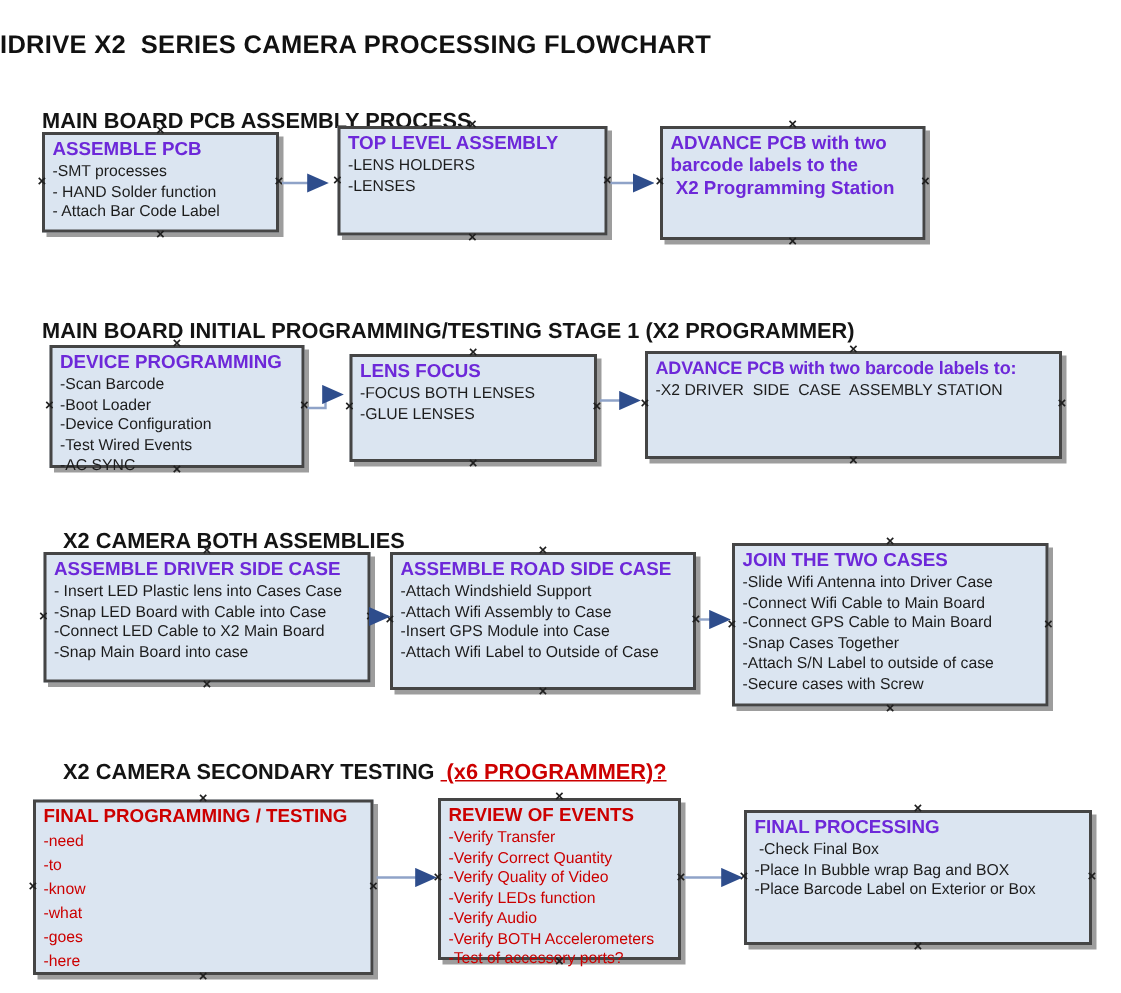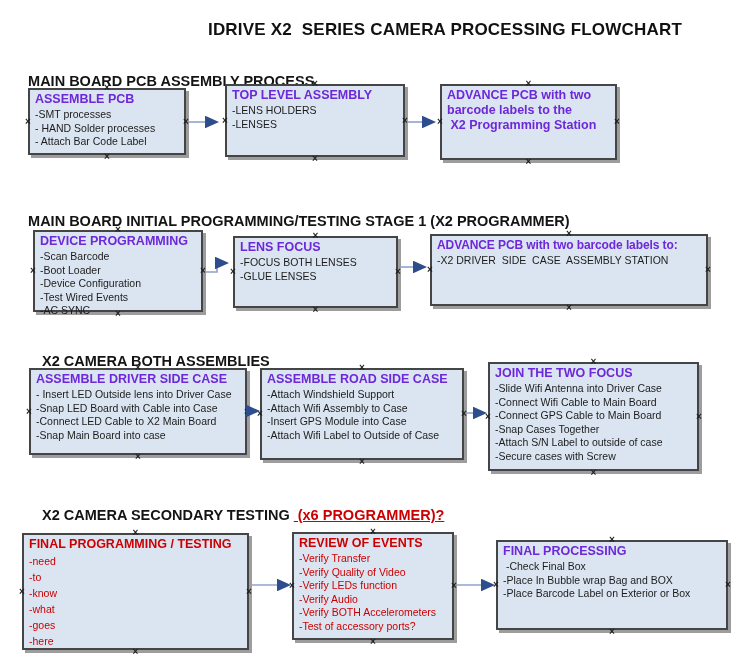--- a/index.html
+++ b/index.html
@@ -2,21 +2,21 @@
 <html><head>
 <meta charset="utf-8">
 <style>
   html,body{margin:0;padding:0;}
   body{
     width:747px;height:662px;position:relative;background:#ffffff;
     font-family:"Liberation Sans", sans-serif;overflow:hidden;
     -webkit-font-smoothing:antialiased;
   }
   .page-title{
-    position:absolute;top:20px;left:0;width:682px;text-align:right;
+    position:absolute;top:20px;left:0;width:682px;text-align:left;
     font-size:17px;font-weight:bold;color:#111;white-space:pre;letter-spacing:.2px;
   }
   .section-heading{
     position:absolute;font-size:14.5px;font-weight:bold;color:#141414;white-space:pre;
   }
   .section-heading .red-part{color:var(--red);text-decoration:underline;}
   .box{
     position:absolute;background:var(--box-fill);
     border:2px solid #454545;
     box-shadow:3px 3px 0 #9d9d9d;
@@ -57,21 +57,21 @@
   <span>X2 CAMERA BOTH ASSEMBLIES</span><span class="red-part"></span>
 </div>
 <div class="section-heading" style="left:34px;top:491px;">
   <span>X2 CAMERA SECONDARY TESTING </span><span class="red-part"> (x6 PROGRAMMER)?</span>
 </div>
 
 <div class="box" style="left:28px;top:88px;width:158px;height:67px;">
   <div class="box-title">ASSEMBLE PCB</div>
   <div class="box-items">
       <div class="box-item">-SMT processes</div>
-      <div class="box-item">- HAND Solder processes</div>
+      <div class="box-item">- HAND Solder function</div>
       <div class="box-item">- Attach Bar Code Label</div>
     </div>
 <span class="handle handle-top">×</span>
     <span class="handle handle-bottom">×</span>
     <span class="handle handle-left">×</span>
     <span class="handle handle-right">×</span>
   </div>
 <div class="box" style="left:225px;top:84px;width:180px;height:73px;">
   <div class="box-title">TOP LEVEL ASSEMBLY</div>
   <div class="box-items">
@@ -126,21 +126,21 @@
     </div>
 <span class="handle handle-top">×</span>
     <span class="handle handle-bottom">×</span>
     <span class="handle handle-left">×</span>
     <span class="handle handle-right">×</span>
   </div>
 
 <div class="box" style="left:29px;top:368px;width:218px;height:87px;">
   <div class="box-title">ASSEMBLE DRIVER SIDE CASE</div>
   <div class="box-items">
-      <div class="box-item">- Insert LED Outside lens into Driver Case</div>
+      <div class="box-item">- Insert LED Plastic lens into Cases Case</div>
       <div class="box-item">-Snap LED Board with Cable into Case</div>
       <div class="box-item">-Connect LED Cable to X2 Main Board</div>
       <div class="box-item">-Snap Main Board into case</div>
     </div>
 <span class="handle handle-top">×</span>
     <span class="handle handle-bottom">×</span>
     <span class="handle handle-left">×</span>
     <span class="handle handle-right">×</span>
   </div>
 <div class="box" style="left:260px;top:368px;width:204px;height:92px;">
@@ -150,21 +150,21 @@
       <div class="box-item">-Attach Wifi Assembly to Case</div>
       <div class="box-item">-Insert GPS Module into Case</div>
       <div class="box-item">-Attach Wifi Label to Outside of Case</div>
     </div>
 <span class="handle handle-top">×</span>
     <span class="handle handle-bottom">×</span>
     <span class="handle handle-left">×</span>
     <span class="handle handle-right">×</span>
   </div>
 <div class="box" style="left:488px;top:362px;width:211px;height:109px;">
-  <div class="box-title">JOIN THE TWO FOCUS</div>
+  <div class="box-title">JOIN THE TWO CASES</div>
   <div class="box-items">
       <div class="box-item">-Slide Wifi Antenna into Driver Case</div>
       <div class="box-item">-Connect Wifi Cable to Main Board</div>
       <div class="box-item">-Connect GPS Cable to Main Board</div>
       <div class="box-item">-Snap Cases Together</div>
       <div class="box-item">-Attach S/N Label to outside of case</div>
       <div class="box-item">-Secure cases with Screw</div>
     </div>
 <span class="handle handle-top">×</span>
     <span class="handle handle-bottom">×</span>
@@ -184,20 +184,21 @@
     </div>
 <span class="handle handle-top">×</span>
     <span class="handle handle-bottom">×</span>
     <span class="handle handle-left">×</span>
     <span class="handle handle-right">×</span>
   </div>
 <div class="box red" style="left:292px;top:532px;width:162px;height:108px;">
   <div class="box-title">REVIEW OF EVENTS</div>
   <div class="box-items">
       <div class="box-item">-Verify Transfer</div>
+      <div class="box-item">-Verify Correct Quantity</div>
       <div class="box-item">-Verify Quality of Video</div>
       <div class="box-item">-Verify LEDs function</div>
       <div class="box-item">-Verify Audio</div>
       <div class="box-item">-Verify BOTH Accelerometers</div>
       <div class="box-item">-Test of accessory ports?</div>
     </div>
 <span class="handle handle-top">×</span>
     <span class="handle handle-bottom">×</span>
     <span class="handle handle-left">×</span>
     <span class="handle handle-right">×</span>

